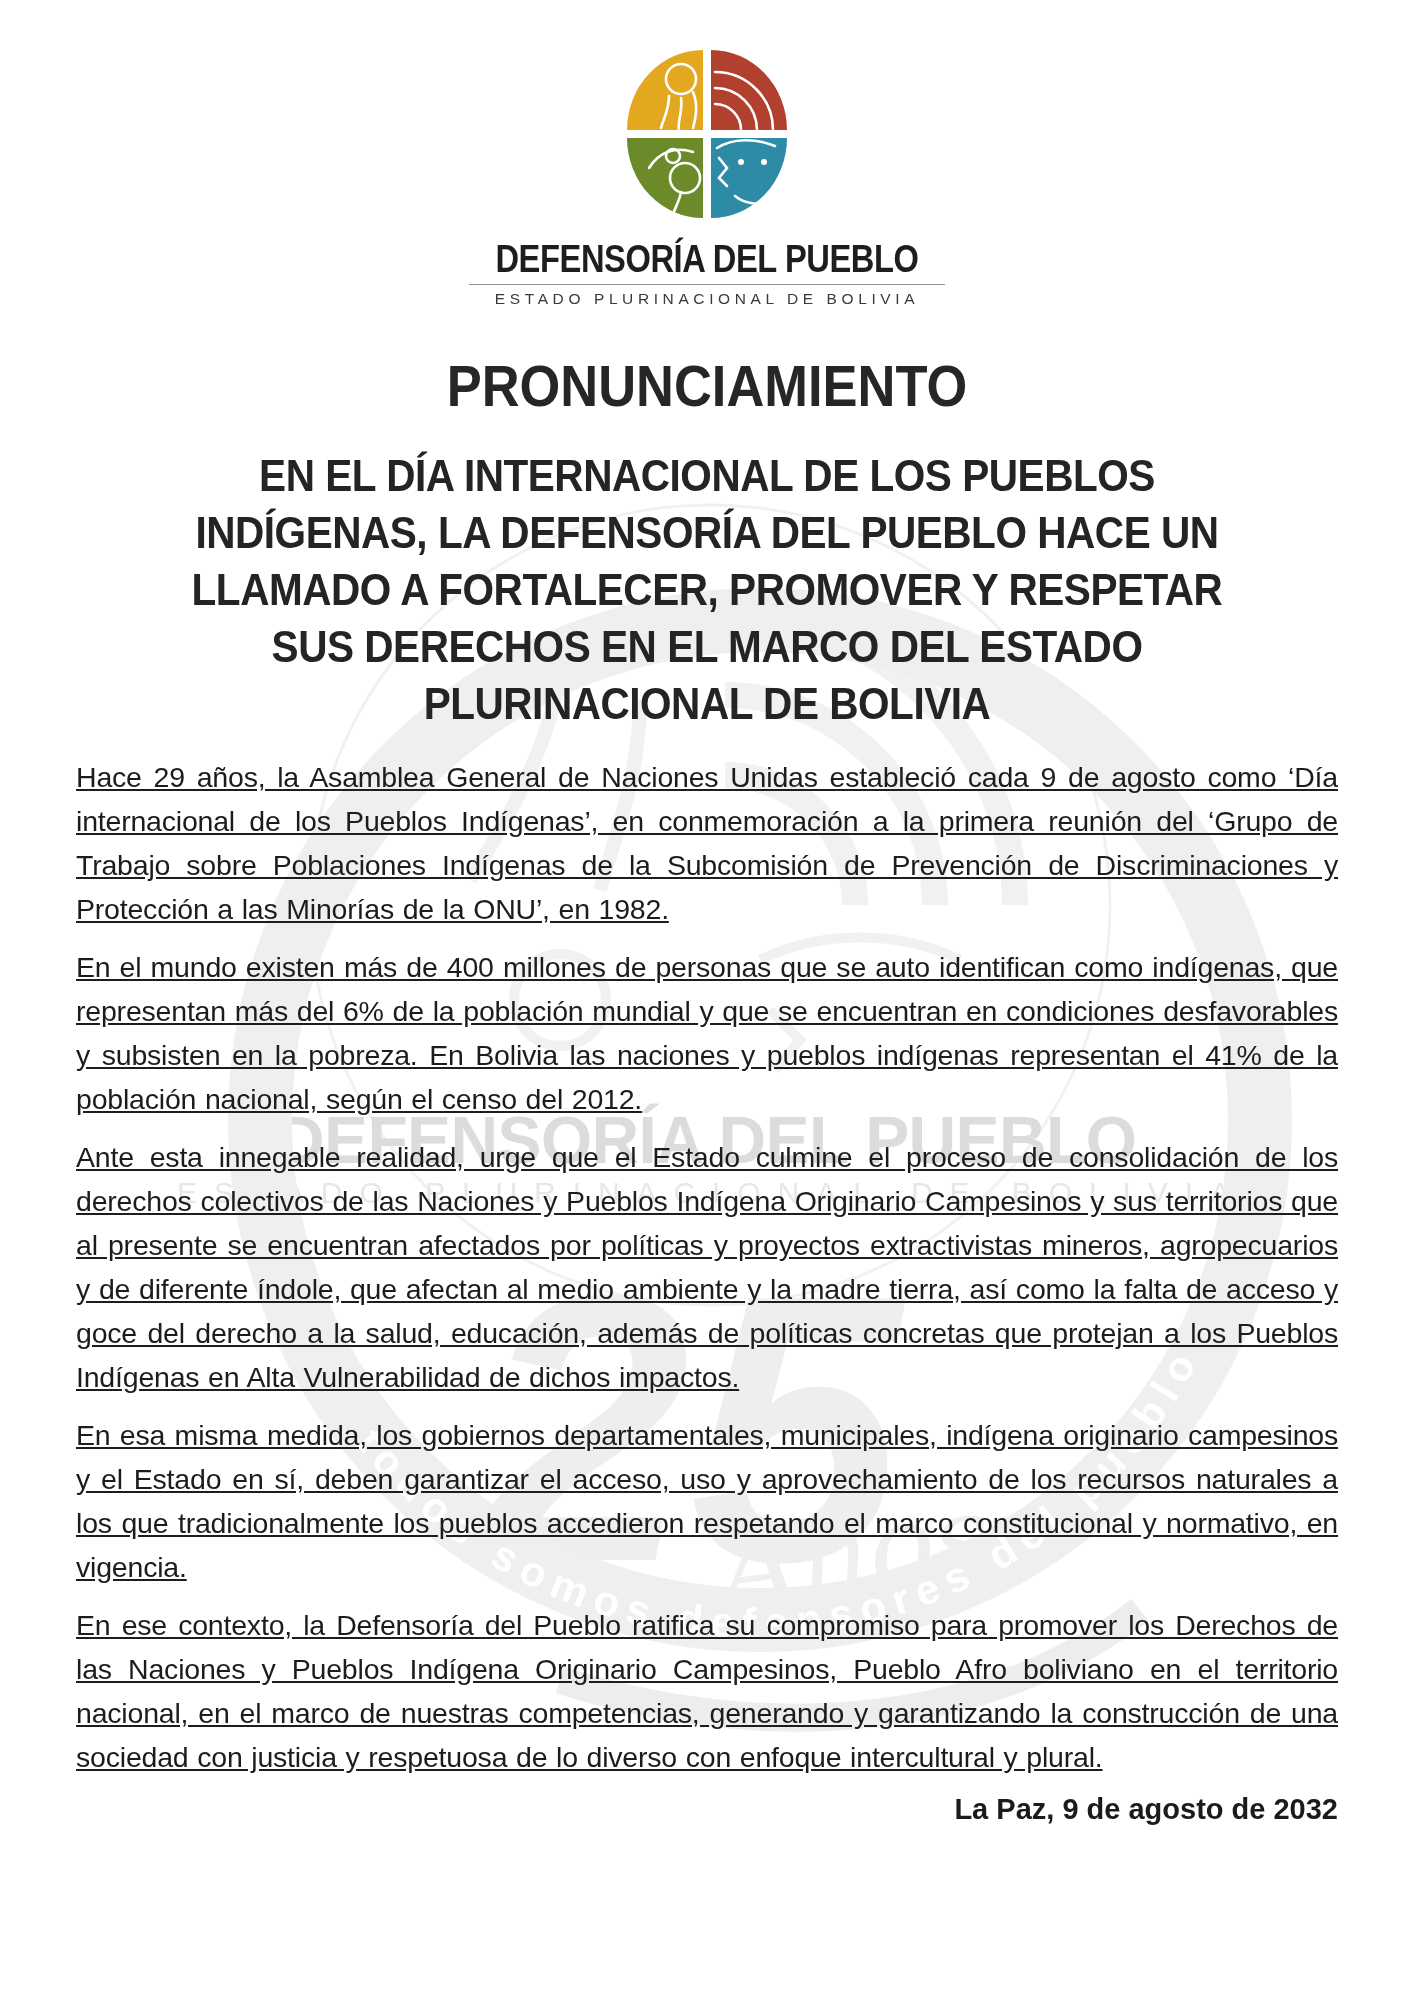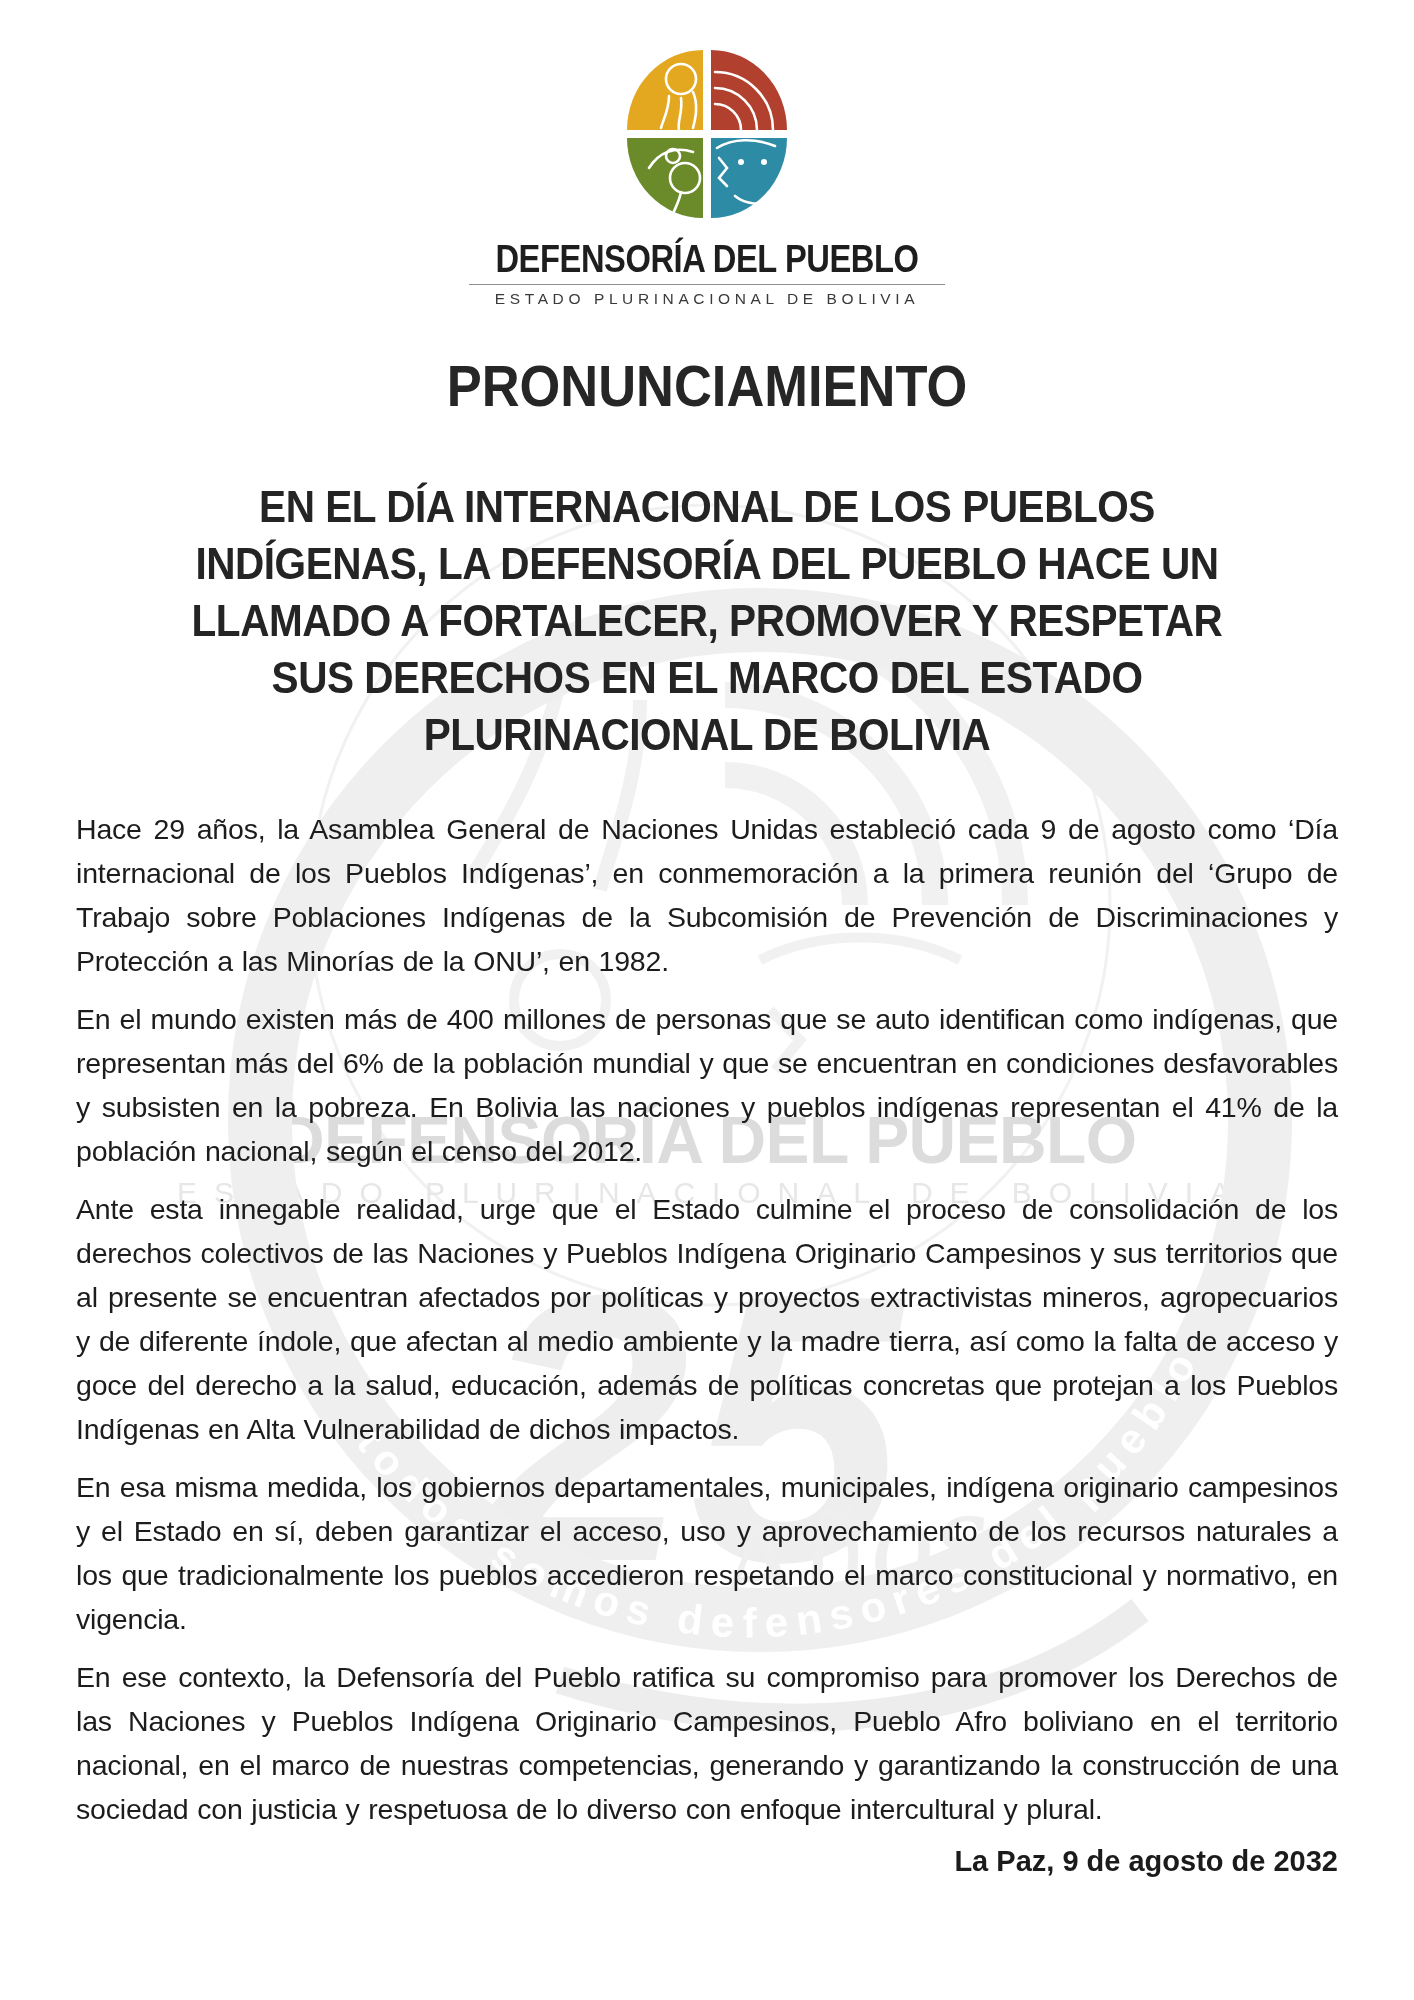--- a/index.html
+++ b/index.html
@@ -39,31 +39,31 @@
   }
   .doc-title{
     margin-top:50px;
     text-align:center;
     font-size:57px;font-weight:800;color:#262626;
     letter-spacing:0;
     transform:scaleX(.92);transform-origin:center;
     line-height:1.0;
   }
   .doc-heading{
-    margin-top:63px;
+    margin-top:32px;
     text-align:center;
     font-weight:700;color:#242424;
     font-size:45px;line-height:57px;
     letter-spacing:-.5px;
   }
   .doc-heading .h-line{
     transform:scaleX(.9);transform-origin:center;
     white-space:nowrap;
   }
-  .body-text{ margin-top:44px; }
+  .body-text{ margin-top:23px;text-decoration:underline; }
   .body-text p{
     margin:0 0 14px 0;
     font-size:28.5px;line-height:44px;
     text-align:justify;
     color:#1c1c1c;
     letter-spacing:-.2px;
     word-spacing:1px;
   }
   .dateline{
     margin-top:12px;

